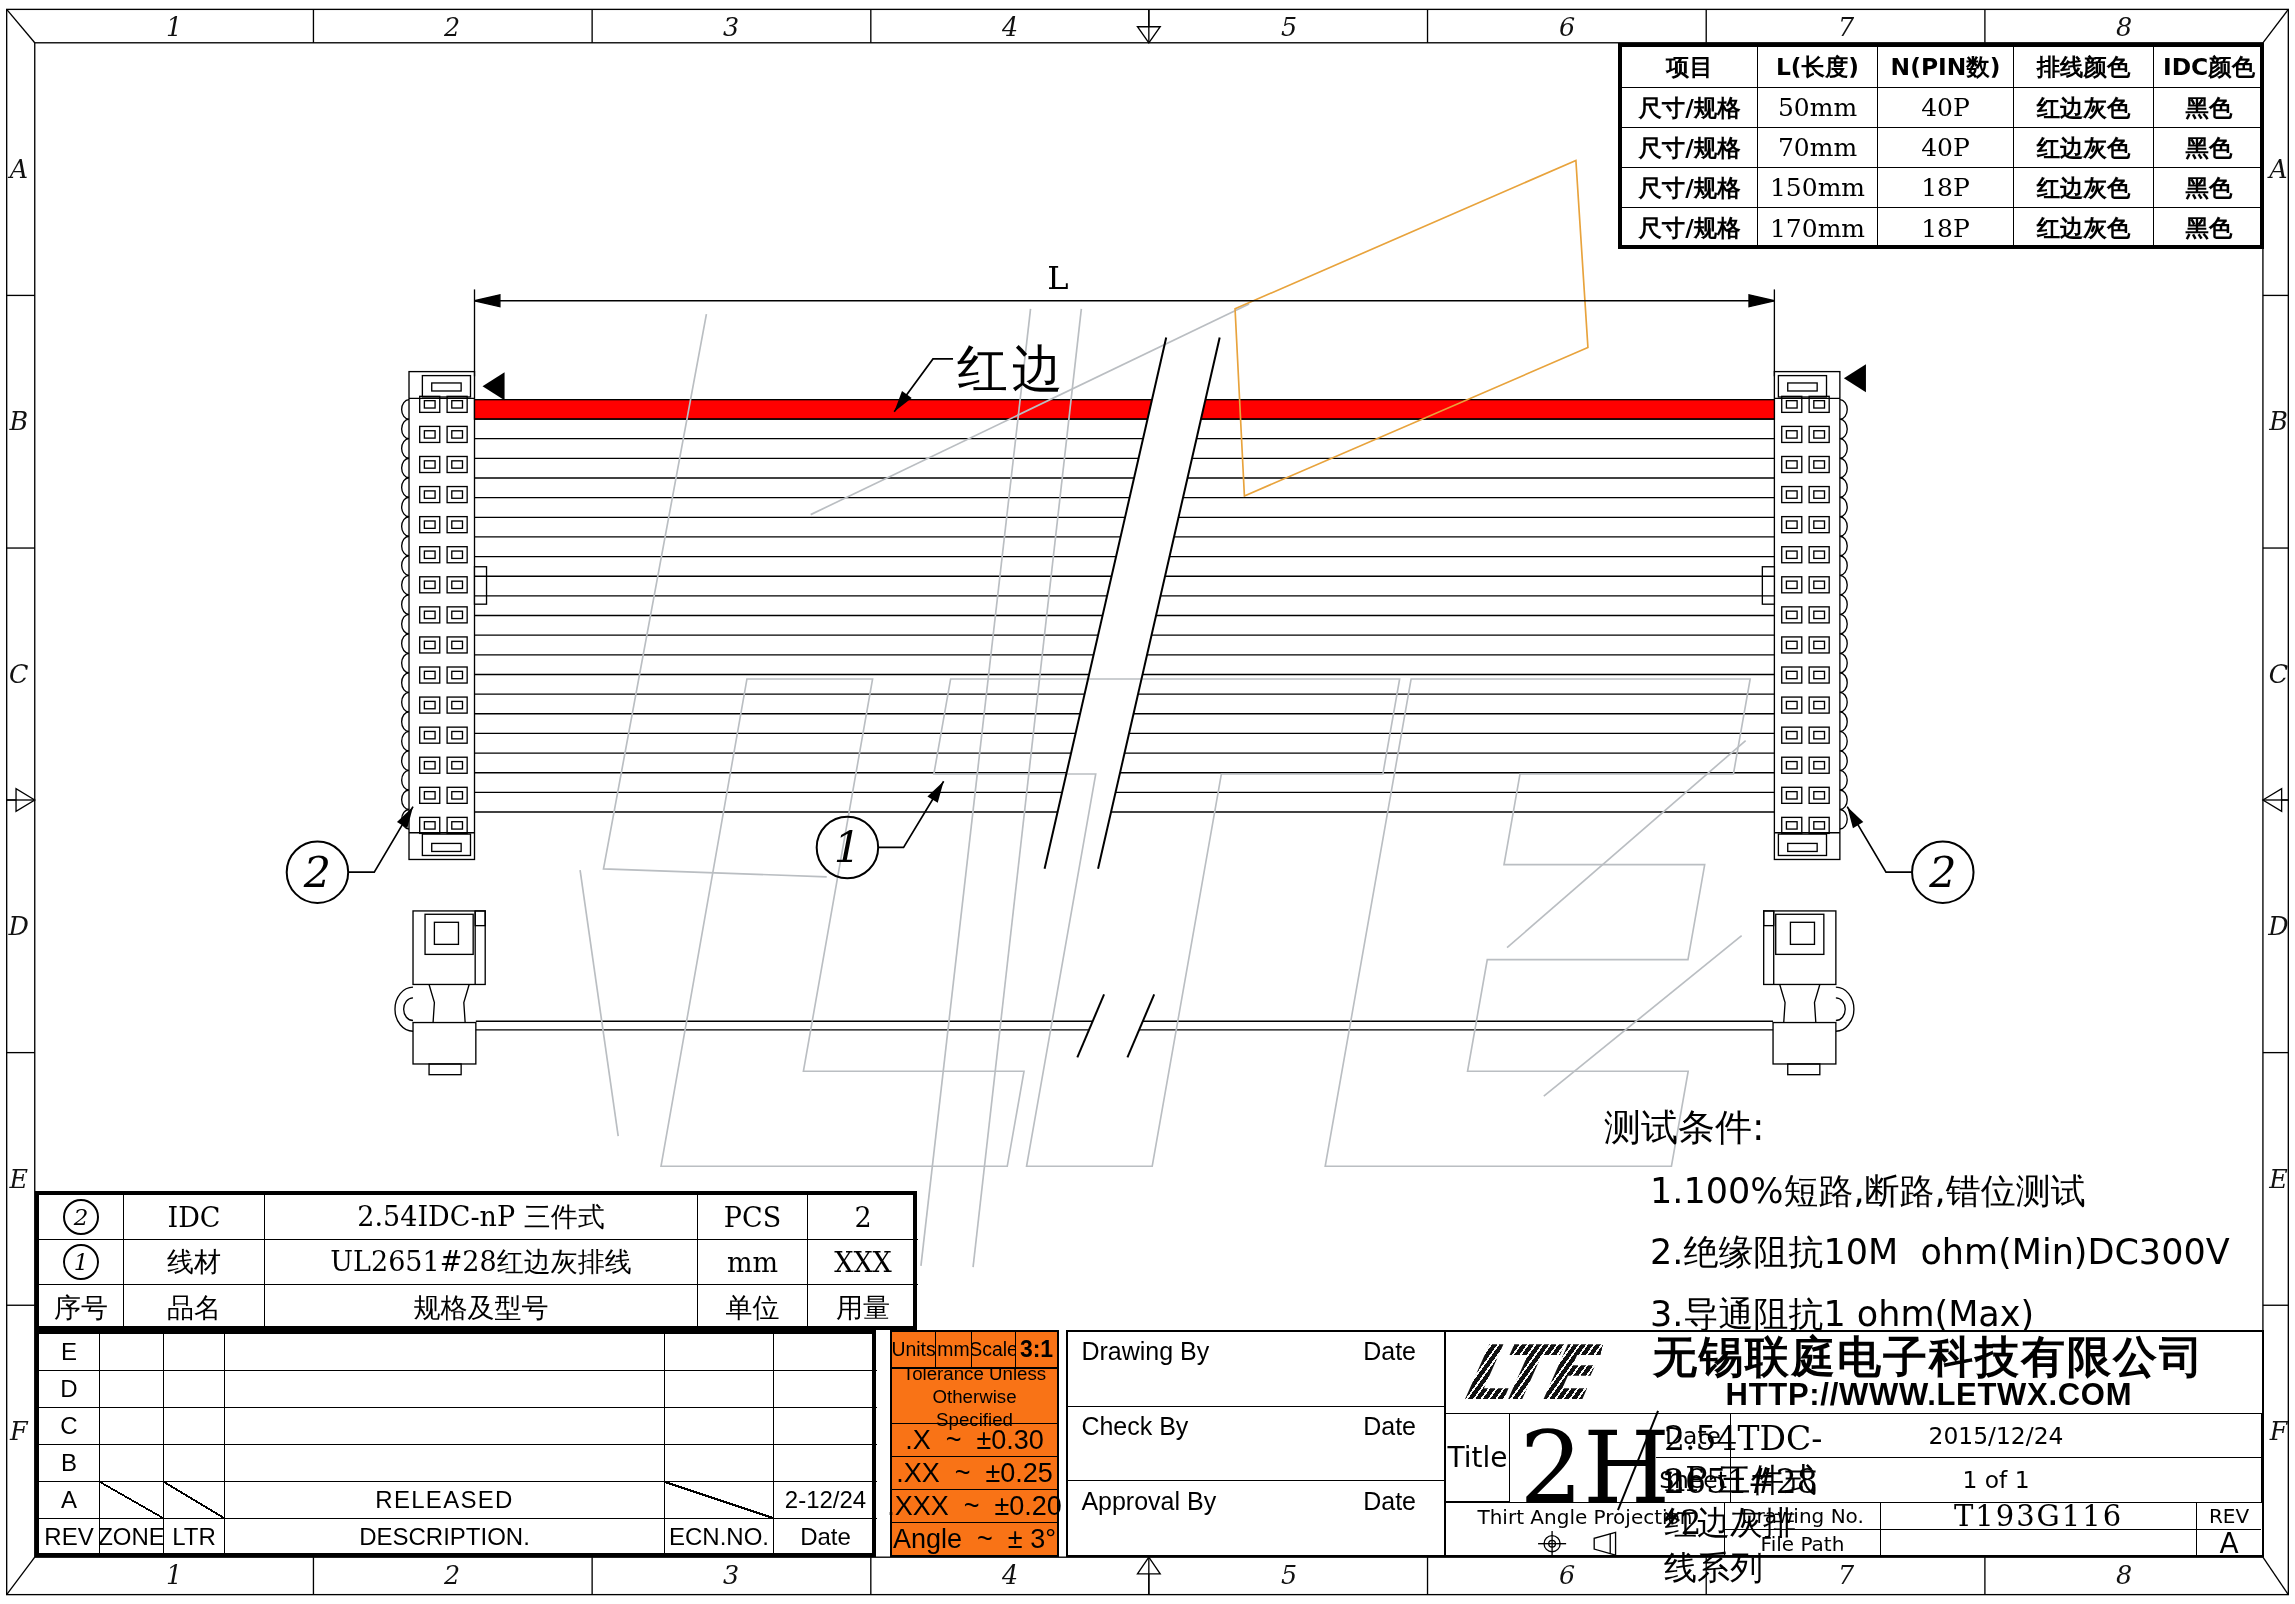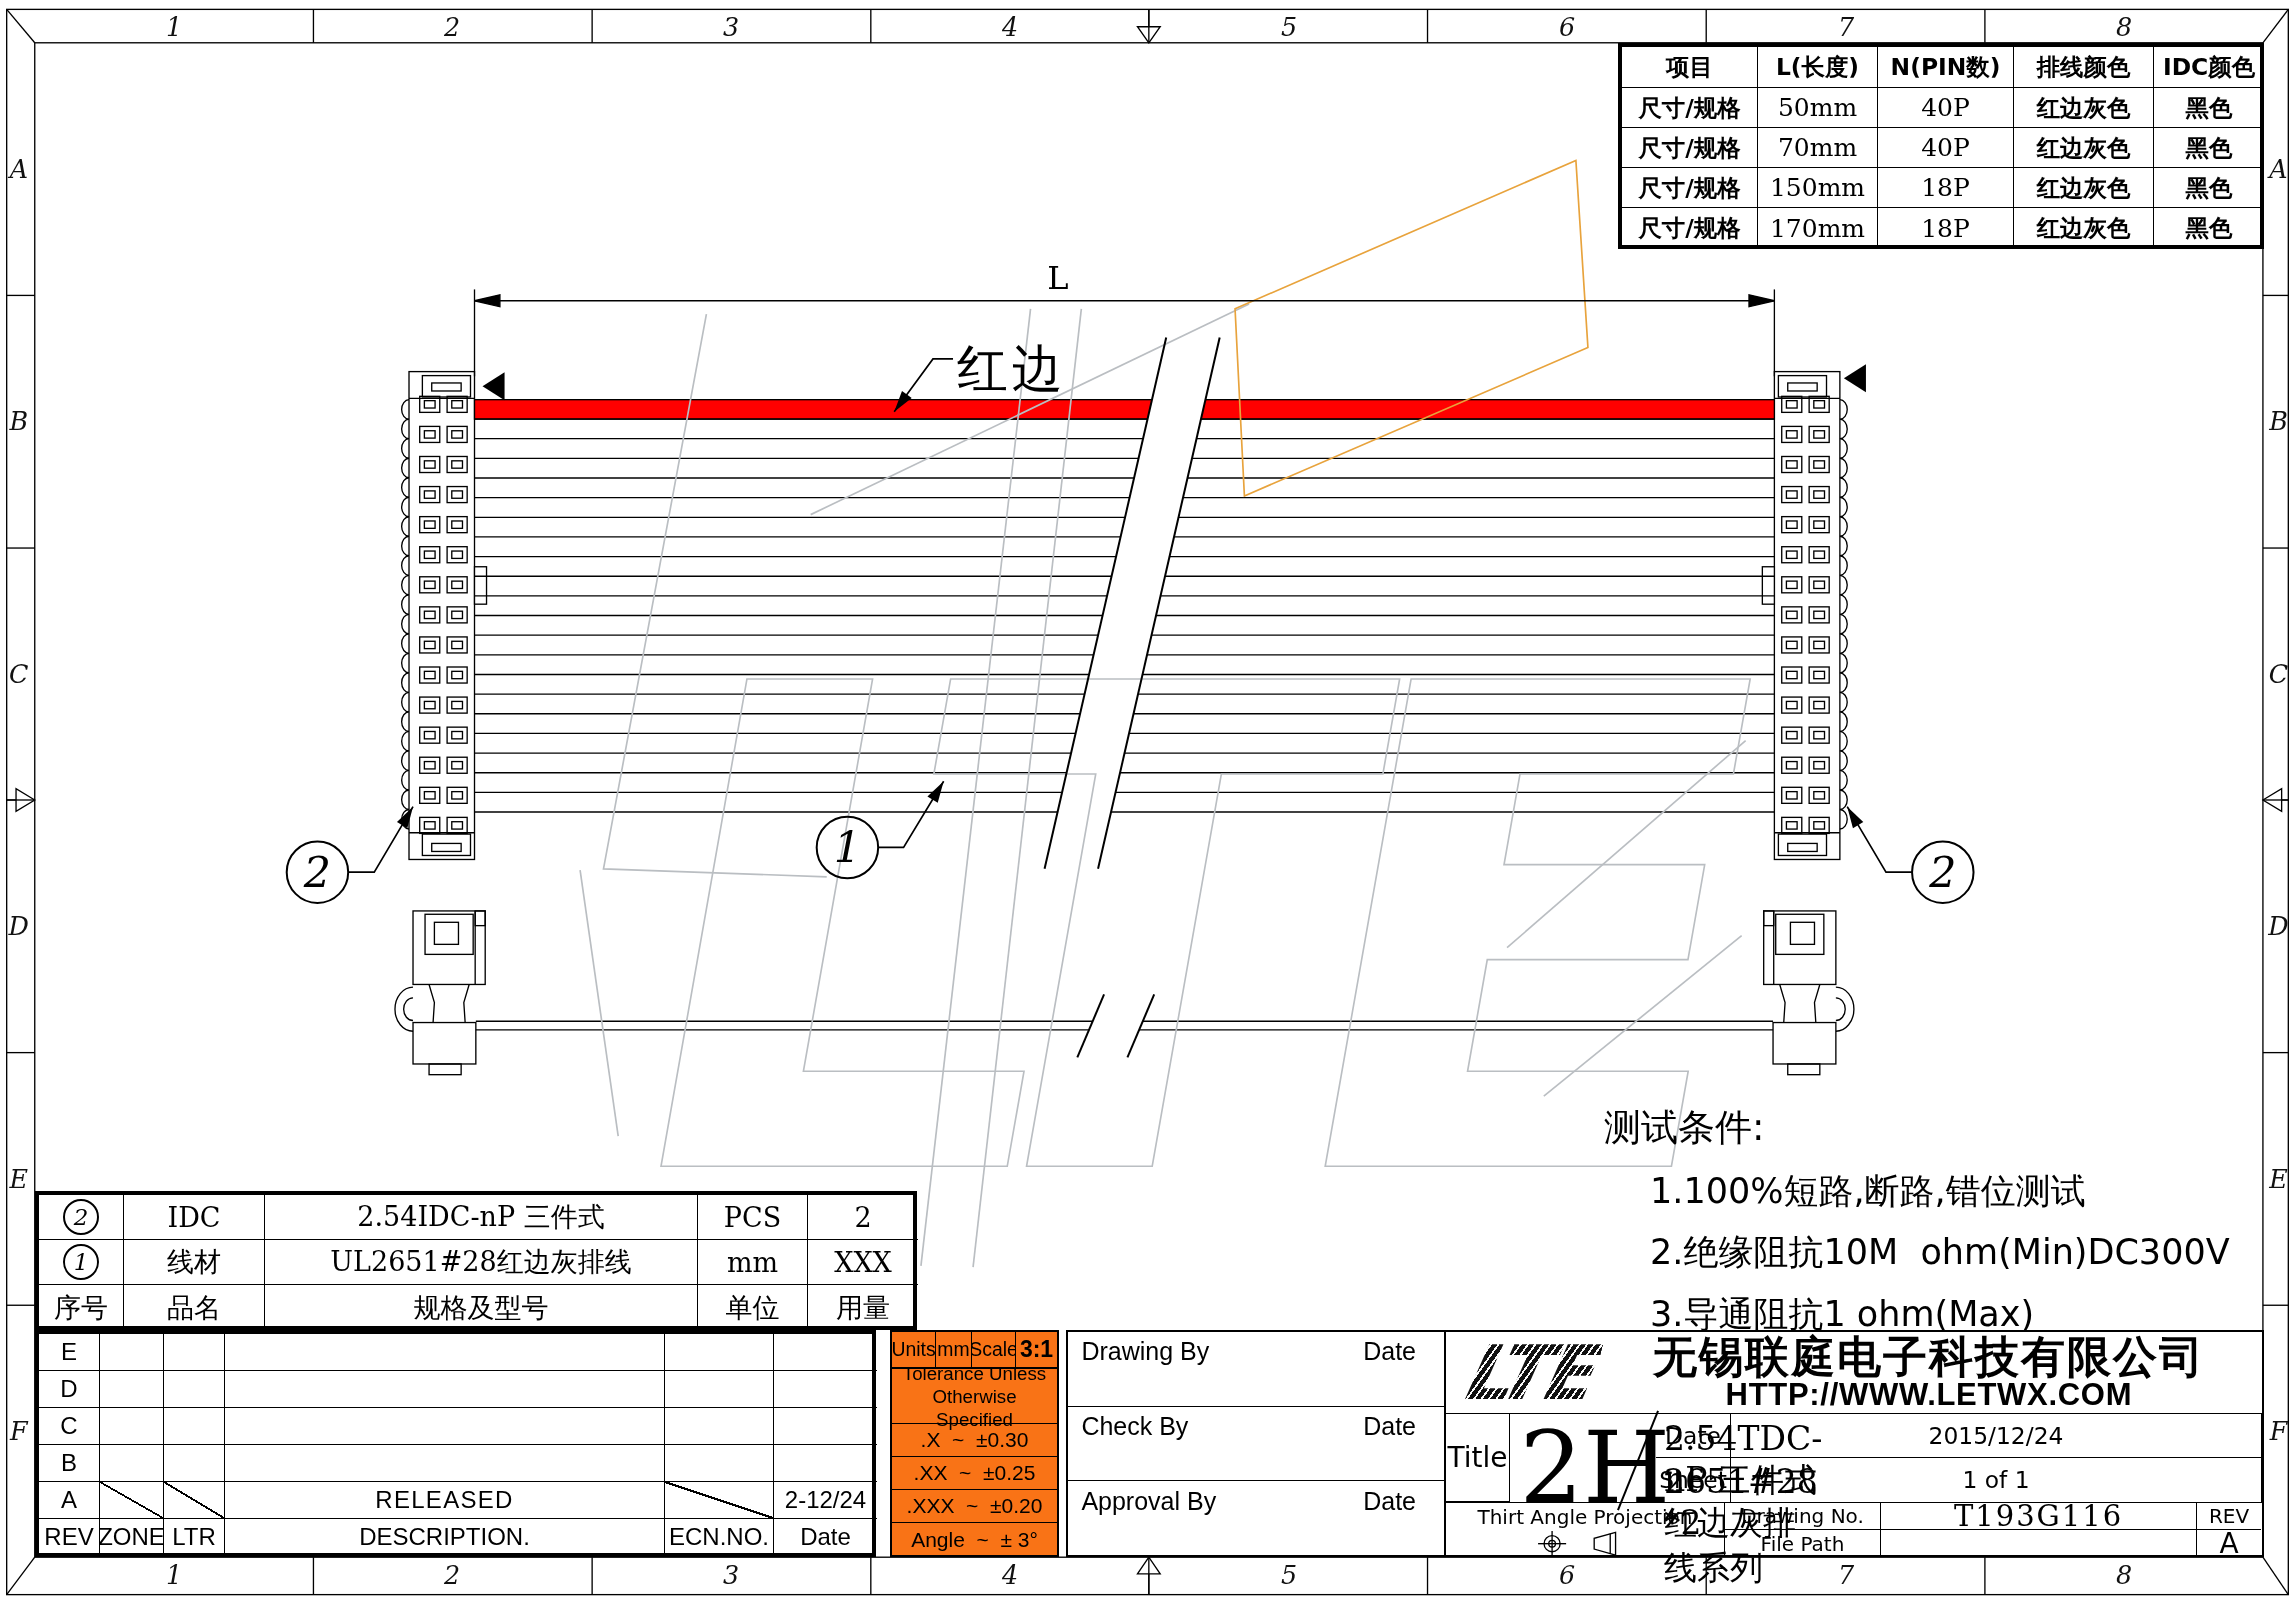--- a/index.html
+++ b/index.html
@@ -32,21 +32,21 @@
         align-items:center;justify-content:center;font:italic 23px "DejaVu Serif",serif;}
   
   #rev-table{left:35px;top:1330px;width:841px;height:227px;
     grid-template-columns:61px 64px 61px 440px 109px 103px;grid-template-rows:37px 37px 37px 37px 37px 36px;background:#fff;}
   #rev-table .cell{font-size:24px;}
   
   #tol-block{left:890px;top:1330px;width:169px;height:227px;border:2px solid #000;position:absolute;background:#f97316;}
   #tol-block .trow{display:grid;grid-template-columns:44px 36px 44px 41px;height:37px;border-bottom:1.3px solid #000;}
   #tol-block .trow .cell{font-size:19.4px;}
   #tol-block .note{height:55px;border-bottom:1.3px solid #000;display:flex;flex-direction:column;align-items:center;justify-content:center;font-size:18.7px;line-height:23px;text-align:center;}
-  #tol-block .tline{height:33px;border-bottom:1.3px solid #000;display:flex;align-items:center;justify-content:center;font-size:21px;}
+  #tol-block .tline{height:33px;border-bottom:1.3px solid #000;display:flex;align-items:center;justify-content:center;font-size:27px;}
   #tol-block .tline:last-child{border-bottom:none;}
   
   #signoff{left:1066px;top:1330px;width:399px;height:227px;border:2px solid #000;position:absolute;background:#fff;display:flex;flex-direction:column;}
   #signoff .srow{flex:1;border-bottom:1.3px solid #000;display:flex;justify-content:space-between;padding:5.3px 47px 0 13.4px;font-size:25px;align-items:flex-start;}
   #signoff .srow:last-child{border-bottom:none;}
   
   #title-block{left:1444px;top:1330px;width:820px;height:227px;border:2px solid #000;position:absolute;background:#fff;}
   #tb-banner{height:82px;border-bottom:1.3px solid #000;display:flex;align-items:center;}
   .logo-txt{font:italic 900 75px "DejaVu Sans",sans-serif;transform:skewX(-14deg);margin-left:24px;letter-spacing:-4px;color:#1c1c1c;
     background:repeating-linear-gradient(115deg,#111 0 4.7px,#fafafa 4.7px 6.7px);-webkit-background-clip:text;background-clip:text;-webkit-text-fill-color:transparent;}

